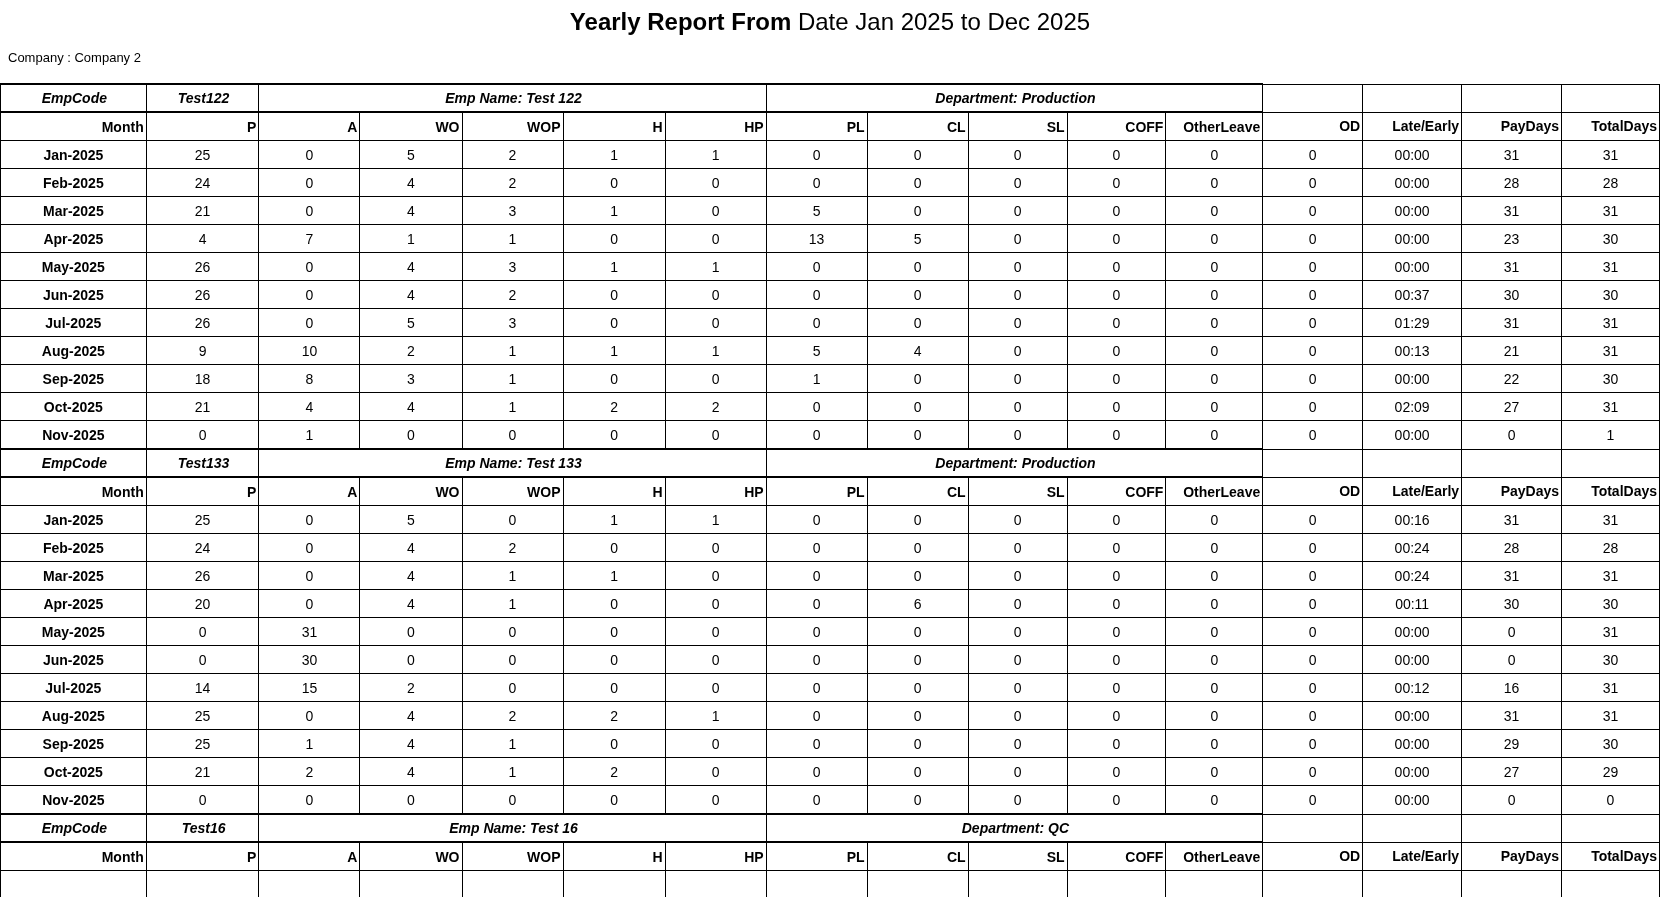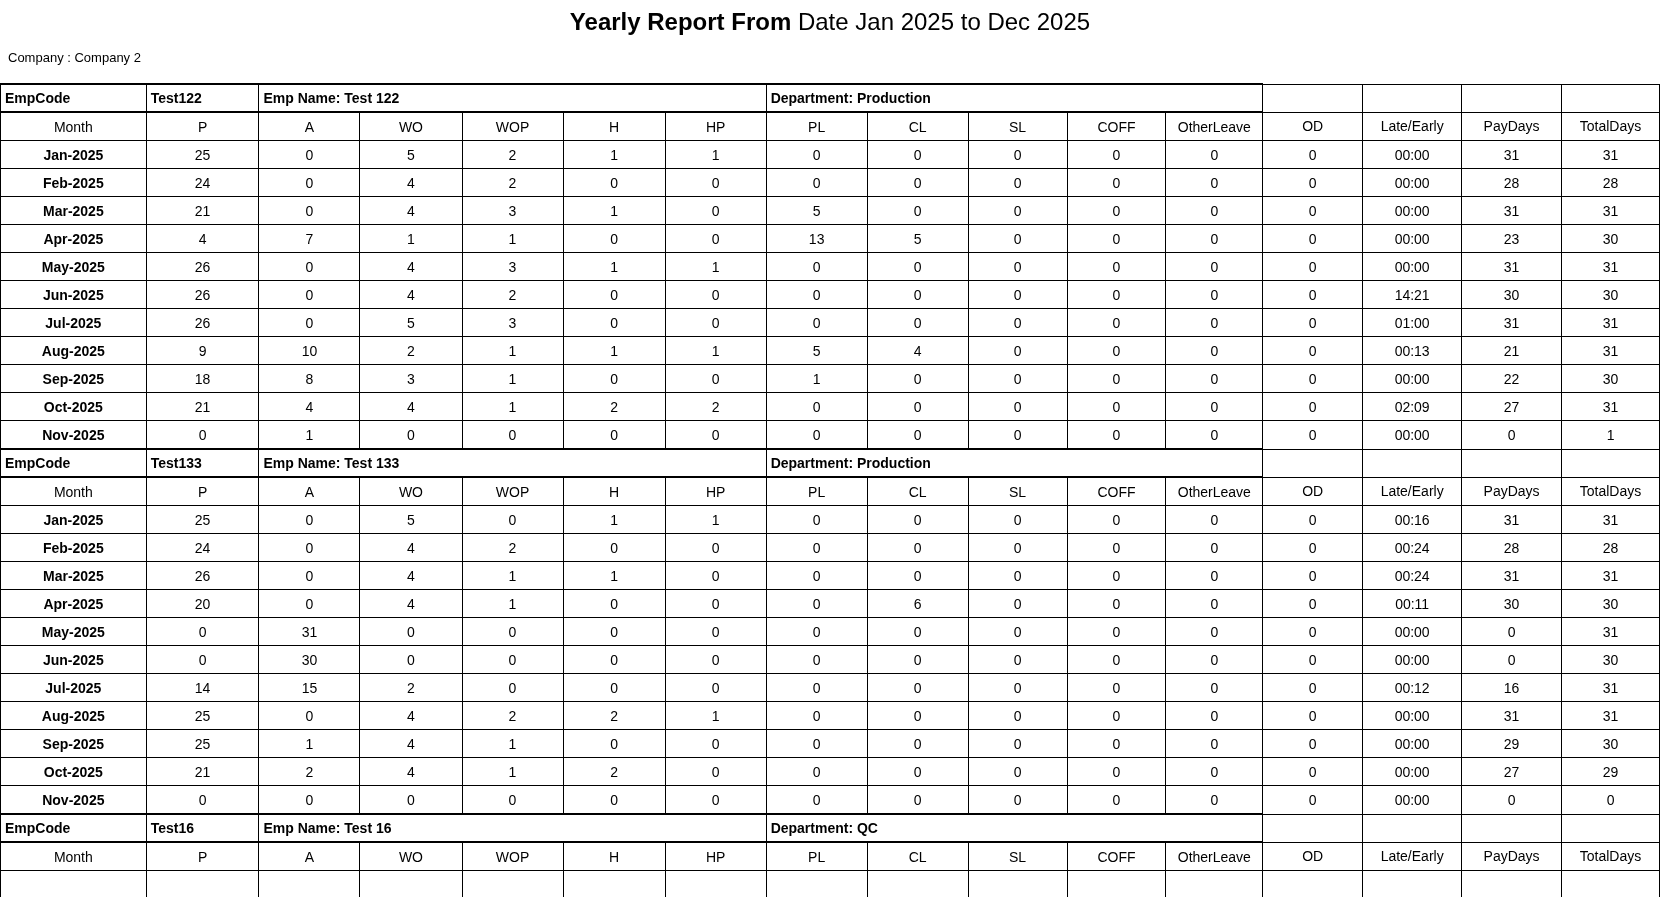--- a/index.html
+++ b/index.html
@@ -49,33 +49,34 @@
     padding: 0 2px;
     text-align: center;
     vertical-align: middle;
     overflow: hidden;
     white-space: nowrap;
     font-size: 14px;
   }
   
   tr.emp-header td {
     font-weight: bold;
-    text-align: left;
+    text-align: center;
     padding-left: 4px;
     height: 26px;
     border-top: 2px solid #000;
     border-bottom: 2px solid #000;
+    font-style: italic;
   }
   tr.emp-header td.blank {
     border-top: 1px solid #000;
     border-bottom: 1px solid #000;
   }
   tr.col-header td {
-    font-weight: normal;
-    text-align: center;
+    font-weight: bold;
+    text-align: right;
     height: 27px;
   }
   tr.data-row td.month-cell {
     font-weight: bold;
   }
   col.c-month  { width: 137px; }
   col.c-p      { width: 106px; }
   col.c-a      { width: 95px;  }
   col.c-wo     { width: 96px;  }
   col.c-wop    { width: 95px;  }
@@ -247,39 +248,39 @@
           <td>4</td>
           <td>2</td>
           <td>0</td>
           <td>0</td>
           <td>0</td>
           <td>0</td>
           <td>0</td>
           <td>0</td>
           <td>0</td>
           <td>0</td>
-          <td>14:21</td>
+          <td>00:37</td>
           <td>30</td>
           <td>30</td>
         </tr>
         <tr class="data-row">
           <td class="month-cell">Jul-2025</td>
           <td>26</td>
           <td>0</td>
           <td>5</td>
           <td>3</td>
           <td>0</td>
           <td>0</td>
           <td>0</td>
           <td>0</td>
           <td>0</td>
           <td>0</td>
           <td>0</td>
           <td>0</td>
-          <td>01:00</td>
+          <td>01:29</td>
           <td>31</td>
           <td>31</td>
         </tr>
         <tr class="data-row">
           <td class="month-cell">Aug-2025</td>
           <td>9</td>
           <td>10</td>
           <td>2</td>
           <td>1</td>
           <td>1</td>

